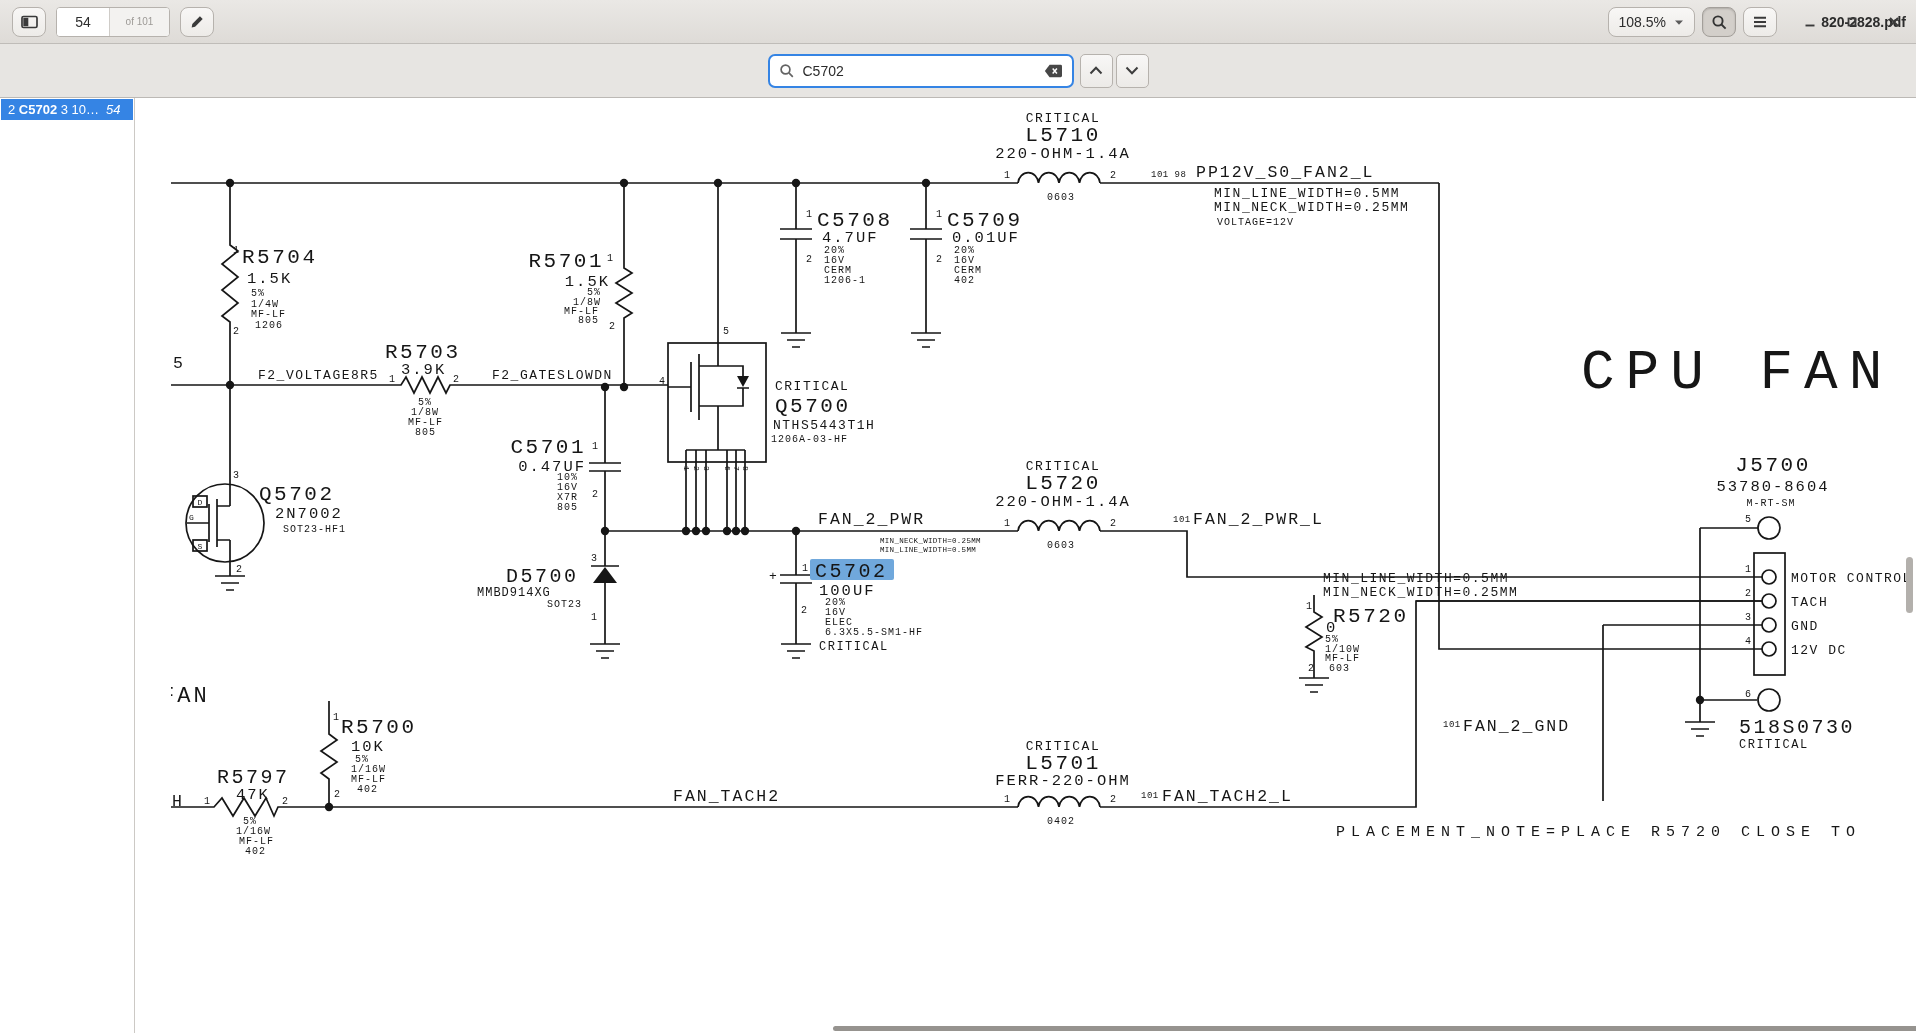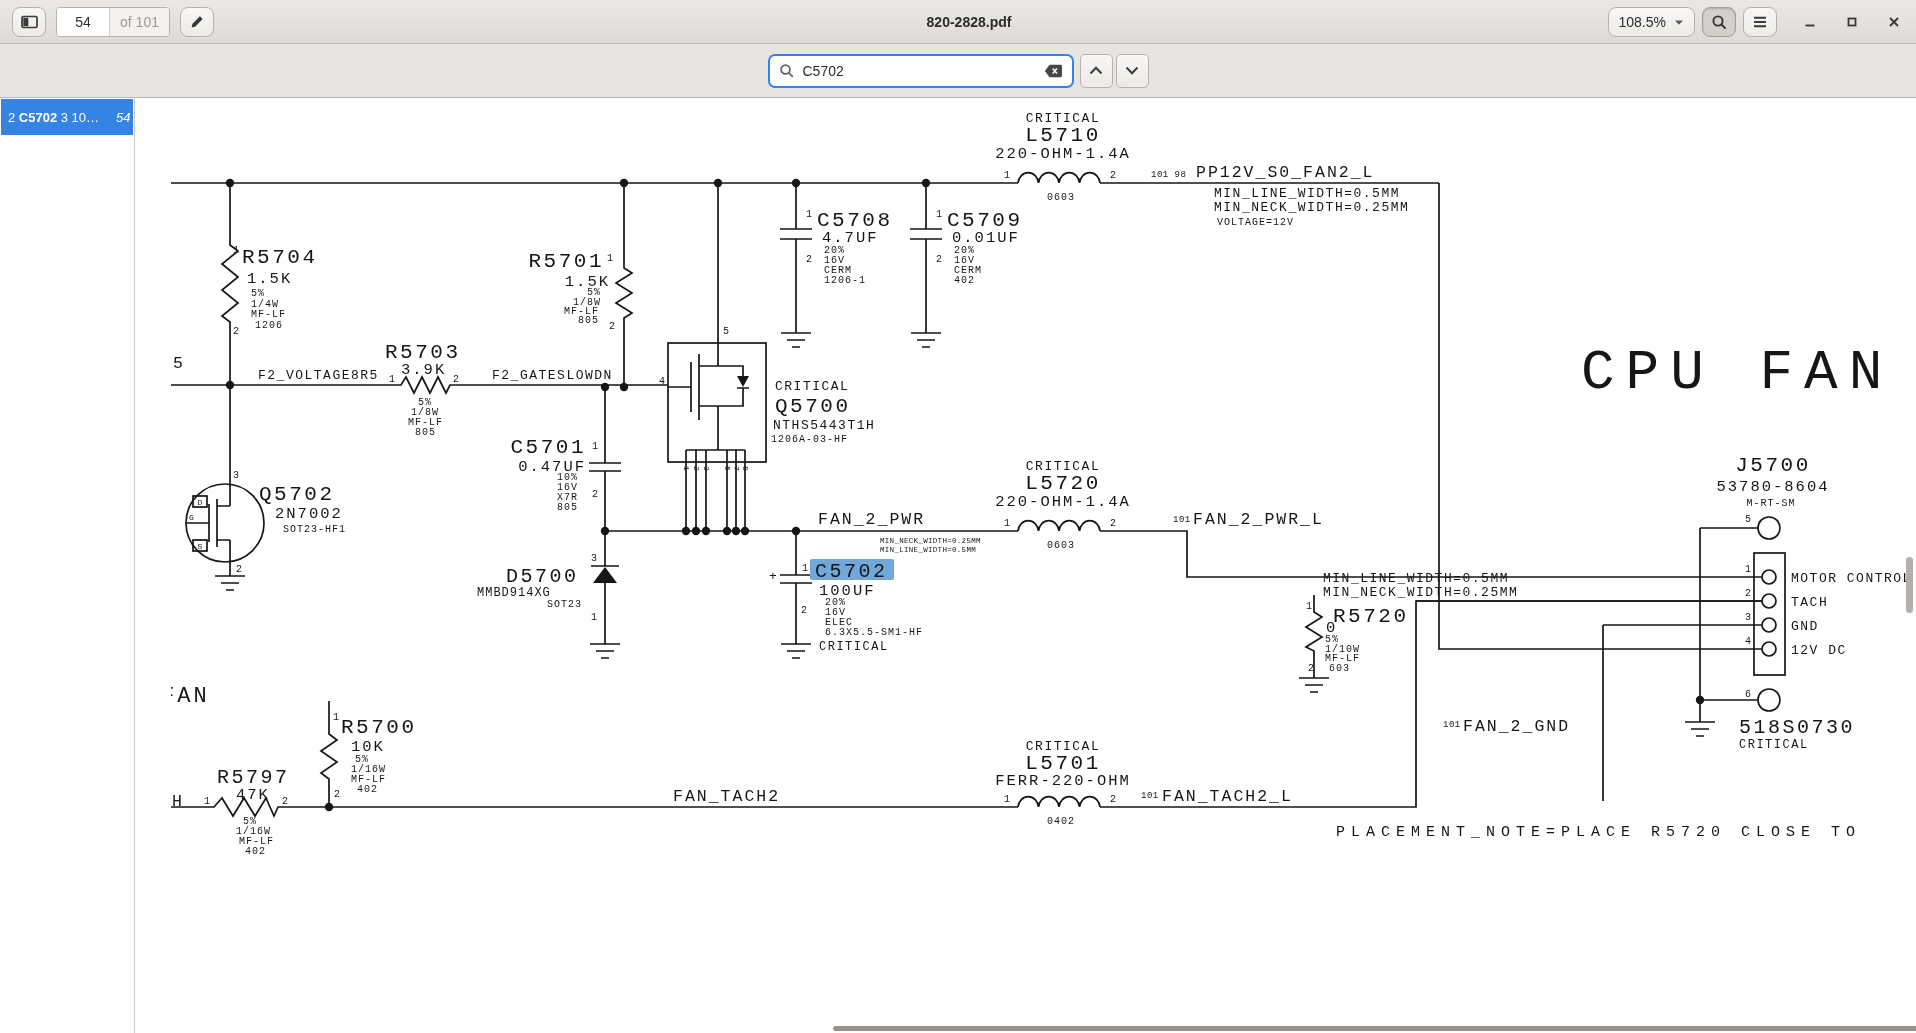--- a/index.html
+++ b/index.html
@@ -8,37 +8,37 @@
 
   
   .headerbar { height:44px; background:linear-gradient(#eae8e5,#dedbd7); border-bottom:1px solid #bfbcb8; position:relative; display:flex; align-items:center; }
   .hb-left { display:flex; align-items:center; margin-left:12px; gap:10px; }
   .hb-right { display:flex; align-items:center; position:absolute; right:14px; top:0; height:44px; gap:7px; }
   .btn { height:30px; background:linear-gradient(#f8f7f6,#edebe8); border:1px solid #b6b2ad; border-radius:8px; display:flex; align-items:center; justify-content:center; cursor:default; }
   .icon-btn { width:34px; }
   .btn.active { background:#d3cfca; box-shadow:inset 0 1px 2px rgba(0,0,0,.18); border-color:#a39f9a; }
   .page-entry { display:flex; height:30px; border:1px solid #b6b2ad; border-radius:4px; overflow:hidden; background:#fff; }
   .pe-num { width:52px; display:flex; align-items:center; justify-content:center; font-size:14px; color:#2d2d2d; background:#fff; }
-  .pe-of { width:60px; display:flex; align-items:center; justify-content:center; font-size:14px; color:#9d9a96; background:#f3f2f0; border-left:1px solid #cfccc8; }
-  .hb-title { position:absolute; left:0; right:10px; text-align:center; font-weight:bold; font-size:14px; color:#2c2c2c; pointer-events:none;padding-left:32px; }
+  .pe-of { width:60px; display:flex; align-items:center; justify-content:center; font-size:10px; color:#9d9a96; background:#f3f2f0; border-left:1px solid #cfccc8; }
+  .hb-title { position:absolute; left:0; right:10px; text-align:right; font-weight:bold; font-size:14px; color:#2c2c2c; pointer-events:none;padding-left:32px; }
   .zoom-dd { padding:0 10px; gap:8px; font-size:14px; color:#2d2d2d; }
   .winctl { display:flex; align-items:center; gap:26px; margin-left:18px; }
   .winctl span { display:flex; width:16px; height:16px; align-items:center; justify-content:center; }
 
   
   .findbar { height:54px; background:#e7e5e2; border-bottom:1px solid #bcb9b5; display:flex; align-items:center; justify-content:center; gap:6px; }
   .search-entry { width:306px; height:34px; background:#fff; border:2px solid #3584e4; border-radius:7px; display:flex; align-items:center; padding:0 9px; gap:8px; }
   .search-entry .query { flex:1; font-size:14px; color:#2b2b2b; }
   .linked { display:flex; gap:3px; }
   .nav-btn { width:33px; height:34px; background:linear-gradient(#f8f7f6,#eceae7); border:1px solid #b6b2ad; border-radius:5px; display:flex; align-items:center; justify-content:center; }
 
   
   .content { display:flex; height:935px; }
   .sidebar { width:137px; background:#fff; border-right:1px solid #ccc9c5; position:relative; }
-  .result-row { position:absolute; top:1px; left:1px; right:1px; height:36px; background:#3584e4; color:#fff; display:flex; align-items:center; font-size:13px; padding:0 2px 0 7px; white-space:nowrap; overflow:hidden; }
+  .result-row { position:absolute; top:1px; left:1px; right:1px; height:21px; background:#3584e4; color:#fff; display:flex; align-items:center; font-size:13px; padding:0 12px 0 7px; white-space:nowrap; overflow:hidden; }
   .result-row .snippet { flex:1; overflow:hidden; }
   .result-row .pageno { font-style:italic; margin-left:4px; }
   .pdf-view { position:relative; width:1778px; height:935px; background:#fff; overflow:hidden;margin-left:36px; }
 
   svg text { font-family:"Liberation Mono", monospace; fill:#161616; }
   .w  { stroke:#161616; stroke-width:1.7; fill:none; }
   .dot { fill:#161616; stroke:none; }
   .fillb { fill:#161616; stroke:none; }
   .huge { font-size:56px; letter-spacing:11px; }
   .ref  { font-size:21px; letter-spacing:2.5px; }

